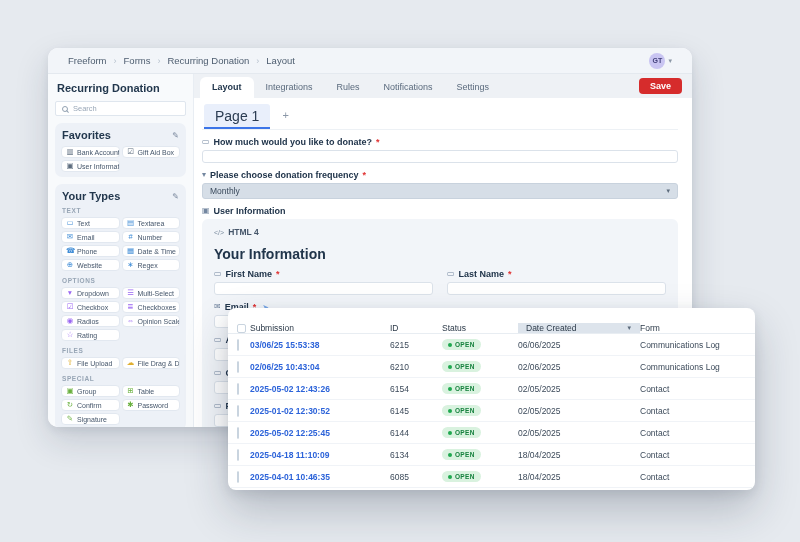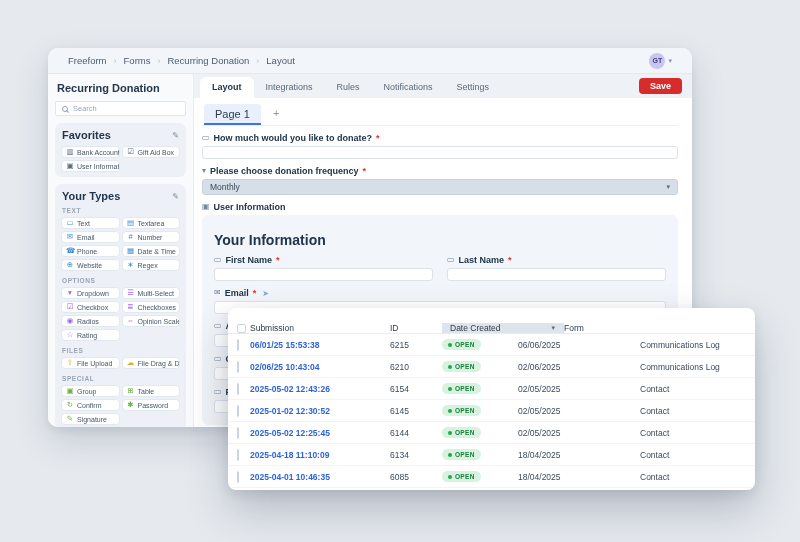--- a/index.html
+++ b/index.html
@@ -76,21 +76,21 @@
   .tab { padding:5px 12px 6px; font-size:9px; color:#5a6a7d; cursor:pointer; }
   .tab.active { background:#fff; border-radius:6px 6px 0 0; color:#22374d; font-weight:bold; }
   .save-btn {
     margin:0 10px 4px auto; background:#d62c2c; color:#fff; border:none; border-radius:4px;
     font-size:9px; font-weight:bold; padding:3px 11px; font-family:inherit; cursor:pointer;
   }
 
   .content { flex:1; padding:6px 14px 0 8px; overflow:hidden; }
   .page-row { display:flex; align-items:center; gap:12px; border-bottom:1px solid #edf1f5; padding-left:2px; }
   .page-tab {
-    font-size:11px; color:#2b3c52; background:#e9effb; padding:4px 11px 3px;
+    font-size:14px; color:#2b3c52; background:#e9effb; padding:4px 11px 3px;
     border-bottom:2px solid #3b74e8; border-radius:3px 3px 0 0; cursor:pointer;
   }
   .add-page { color:#8a97a7; font-size:11px; line-height:1; cursor:pointer; padding-bottom:2px; }
 
   .field-label { display:flex; align-items:center; gap:4px; font-size:9px; font-weight:bold; color:#21354b; margin:7px 0 3px; }
   .label-icon { color:#7487a0; font-size:8px; font-weight:normal; line-height:1; }
   .req { color:#e03131; }
   .text-input {
     height:13px; border:1px solid #dbe2ea; border-radius:3px; width:100%;
     background:#fff; outline:none; font-family:inherit; display:block;
@@ -353,20 +353,24 @@
           <span>Monthly</span>
           <span class="chev">▾</span>
         </div>
 
         <div class="field-label">
           <span class="label-icon">▣</span>
           <span>User Information</span>
         </div>
 
         <div class="group-panel">
+          <div class="html-label">
+            <span class="code-icon">&lt;/&gt;</span>
+            <span>HTML 4</span>
+          </div>
           <div class="group-heading">Your Information</div>
 
           <div class="two-col">
             <div>
               <div class="field-label">
                 <span class="label-icon">▭</span>
                 <span>First Name</span>
                 <span class="req">*</span>
               </div>
               <input class="text-input" style="">
@@ -421,32 +425,33 @@
   </div>
 </div>
 
 <div class="overlay">
   <div class="thead">
     <div class="col-cb">
         <span class="cb"></span>
       </div>
     <div class="col-sub">Submission</div>
     <div class="col-id">ID</div>
+    <div class="col-status">Status</div>
     <div class="col-date date-head">
       <span style="padding-left:8px;">Date Created</span>
       <span class="sort-chev">▾</span>
     </div>
     <div class="col-form">Form</div>
   </div>
 
   <div>
 
       <div class="trow">
         <div class="col-cb"><span class="cb"></span></div>
-        <div class="col-sub"><span class="sub-link">06/01/25 15:53:38</span></div>
+        <div class="col-sub"><span class="sub-link">03/06/25 15:53:38</span></div>
         <div class="col-id">6215</div>
         <div class="col-status">
           <span class="badge">
             <span class="dot"></span>
             <i>OPEN</i>
           </span>
         </div>
         <div class="col-date">06/06/2025</div>
         <div class="col-form">Communications Log</div>
       </div>

